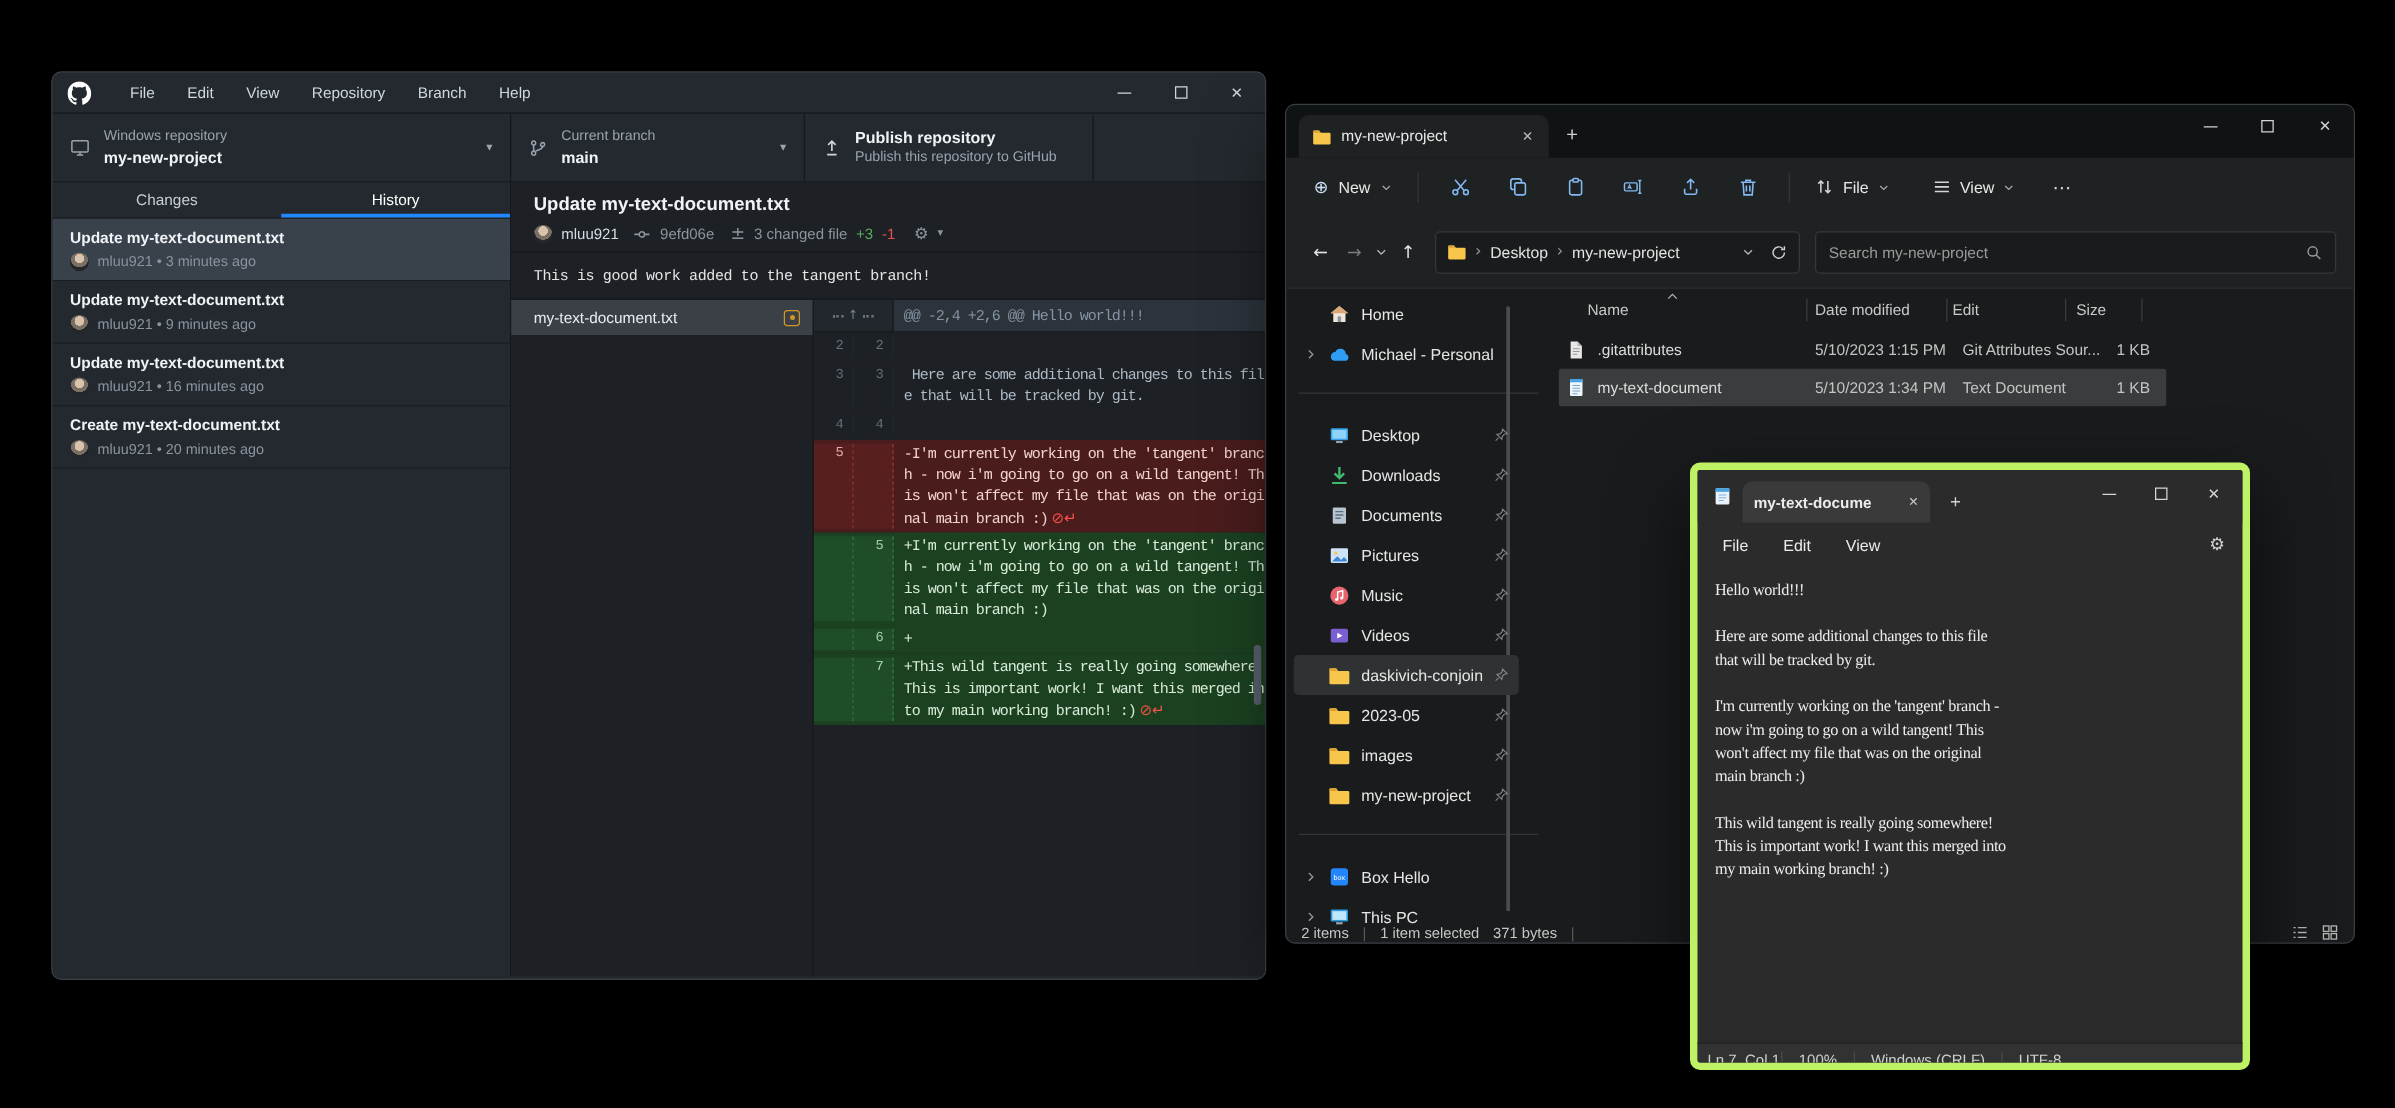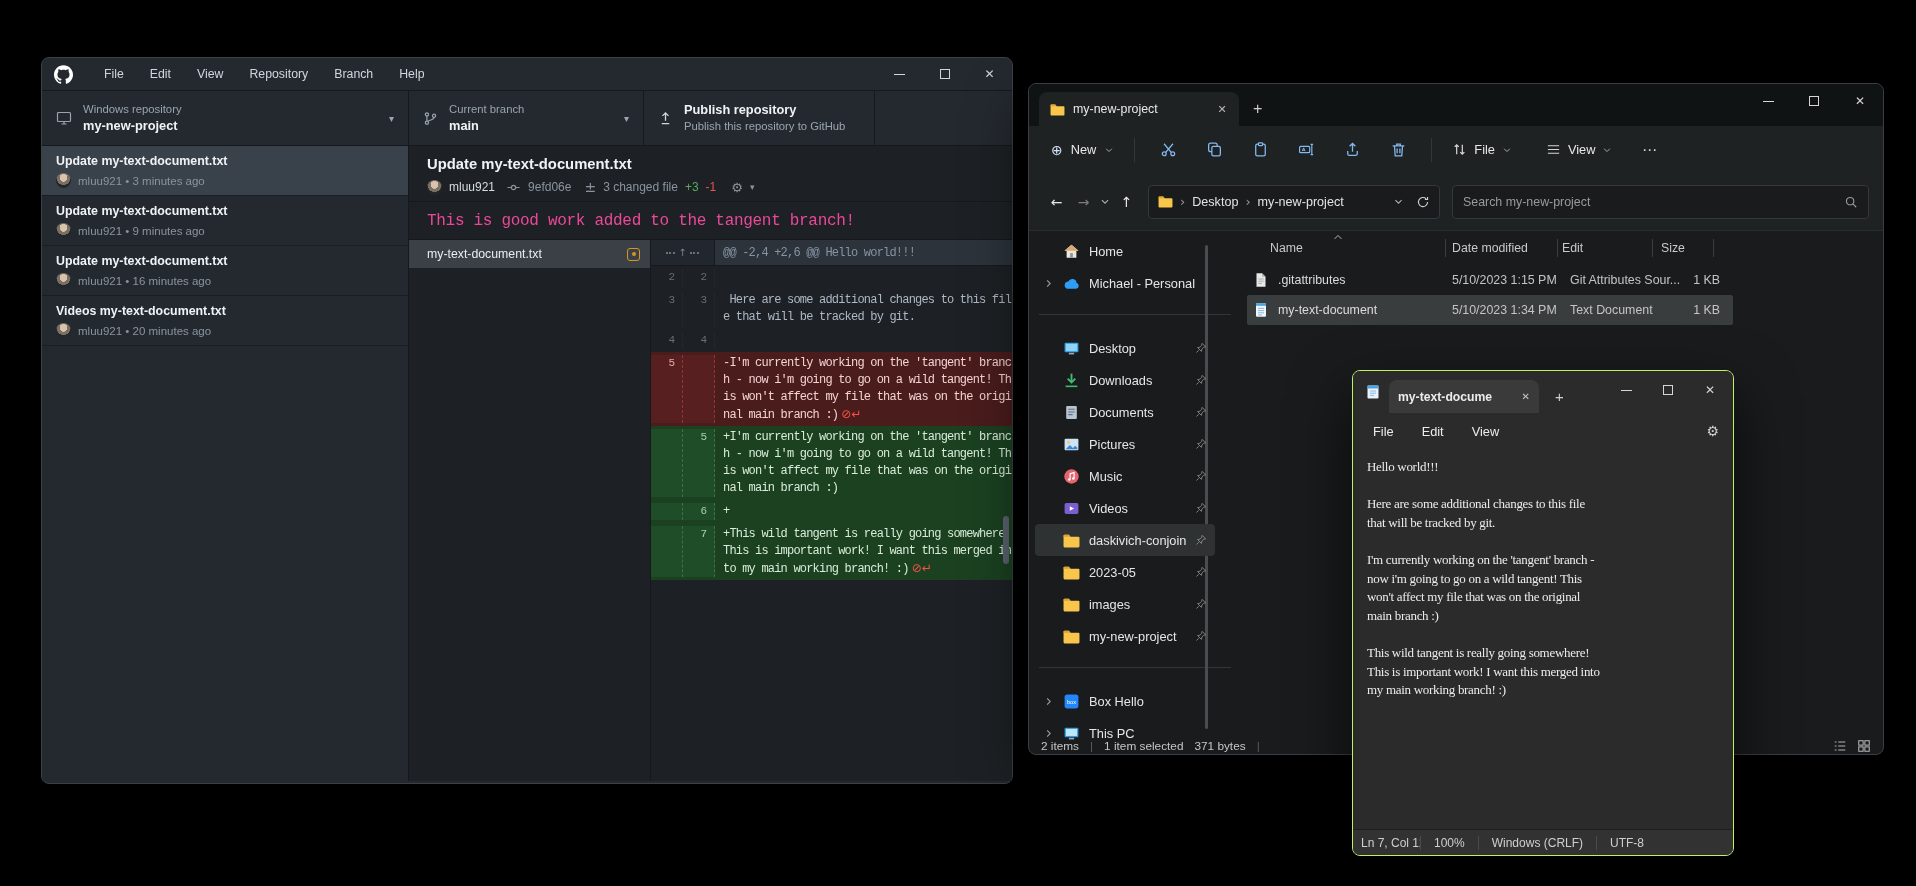--- a/index.html
+++ b/index.html
@@ -39,21 +39,21 @@
 .h-meta{display:flex;align-items:center;gap:7px;font-size:11.5px;color:#8b949e}
 .avatar{width:15px;height:15px;border-radius:50%;flex-shrink:0;background:radial-gradient(circle at 50% 32%,#d9c3ac 0 30%,#7a6f63 31% 55%,#23272c 56%)}
 .gh-right{flex:1;background:#1d2125;display:flex;flex-direction:column;min-width:0}
 .gh-commit-head{height:56px;padding:10px 18px 0;border-bottom:1px solid #15191d}
 .c-title{font-size:14.8px;font-weight:bold;color:#f0f3f6;margin-bottom:7px}
 .c-meta{display:flex;align-items:center;gap:7px;font-size:12px;color:#8b949e}
 .c-author{color:#d4dce4}
 .c-plus{color:#57ab5a}
 .c-minus{color:#e5534b}
 .c-gear{margin-left:8px;font-size:13px}
-.gh-desc{height:38px;padding:0 18px;display:flex;align-items:center;border-bottom:1px solid #15191d;font-family:"Liberation Mono","DejaVu Sans Mono",monospace;font-size:16px;color:#ec4899;letter-spacing:-.3px}
+.gh-desc{height:38px;padding:0 18px;display:flex;align-items:center;border-bottom:1px solid #15191d;font-family:"Liberation Mono","DejaVu Sans Mono",monospace;font-size:12px;color:#e5e5e5;letter-spacing:-.3px}
 .gh-panes{flex:1;display:flex;min-height:0}
 .gh-files{width:242px;border-right:1px solid #15191d}
 .gh-file-row{height:28px;display:flex;align-items:center;padding:0 10px 0 18px;background:#3a4046;color:#e8edf2;font-size:12.3px}
 .mod-icon{margin-left:auto;width:13px;height:13px;border:1.5px solid #d29922;border-radius:3px;position:relative}
 .mod-icon::after{content:"";position:absolute;left:50%;top:50%;width:4px;height:4px;margin:-2px 0 0 -2px;border-radius:50%;background:#d29922}
 .gh-diff{flex:1;position:relative;overflow:hidden;font-family:"Liberation Mono","DejaVu Sans Mono",monospace}
 .diff-hunk{display:flex;height:26px}
 .diff-expander{width:64px;background:#22272d;border-right:1px solid #15191d;border-bottom:1px solid #15191d;display:flex;align-items:center;justify-content:center;gap:3px;color:#768390}
 .diff-expander::before,.diff-expander::after{content:"";width:9px;border-top:2px dotted #6a737d}
 .exp-arrow{font-size:10px;line-height:1}
@@ -119,21 +119,21 @@
 .f-ico{width:16px;margin-right:9px;flex-shrink:0}
 .r-name{width:174px;white-space:nowrap;overflow:hidden}
 .r-date{width:118px;color:#c4c4c4}
 .r-type{width:100px;color:#c4c4c4;white-space:nowrap}
 .r-size{width:50px;text-align:right;color:#c4c4c4}
 .ex-status{height:20px;display:flex;align-items:center;padding:0 12px;gap:11px;color:#c6c6c6;font-size:11.8px}
 .st-sep{color:#5a5a5a}
 .view-toggles{margin-left:auto;display:flex;gap:10px;align-items:center}
 
 
-#np{left:1352px;top:370px;width:382px;height:486px;background:#2b2b2b;border:1px solid #bef264}
+#np{left:1352px;top:370px;width:448px;height:486px;background:#2b2b2b;border:6px solid #bef264}
 .np-titlebar{height:42px;display:flex;align-items:flex-end;position:relative;background:#2b2b2b}
 .np-appicon{position:absolute;left:12px;top:13px}
 .np-tab{margin-left:36px;width:150px;height:33px;background:#3a3a3a;border-radius:8px 8px 0 0;display:flex;align-items:center;gap:6px;padding:0 9px;color:#ececec;font-size:12.2px}
 .np-tab-label{max-width:96px;white-space:nowrap;overflow:hidden;font-weight:600}
 .np-tab-close{margin-left:auto;font-size:10px;color:#c9c9c9}
 .np-newtab{margin:0 0 8px 16px;color:#d0d0d0;font-size:15px}
 .np-ctls{position:absolute;right:2px;top:4px;display:flex}
 .np-ctl{width:42px;height:30px;display:flex;align-items:center;justify-content:center;color:#d6d6d6}
 .np-menubar{height:36px;display:flex;align-items:center;padding:0 6px;color:#ececec;font-size:12.8px;position:relative}
 .np-menu-item{padding:5px 14px;border-radius:5px}
@@ -211,20 +211,24 @@
       <div>
         <div class="tb-value">Publish repository</div>
         <div class="tb-label" style="margin-top:3px">Publish this repository to GitHub</div>
       </div>
     </div>
     <div style="flex:1"></div>
   </div>
 
   <div class="gh-main">
     <aside class="gh-left">
+      <div class="gh-tabs" id="gh-tabs">
+          <div class="gh-tab">Changes</div>
+          <div class="gh-tab sel">History</div>
+        </div>
       <div id="gh-history">
           <div class="hist-item sel">
             <div class="h-title">Update my-text-document.txt</div>
             <div class="h-meta">
               <span class="avatar"></span>
               <span>mluu921 • 3 minutes ago</span>
             </div>
           </div>
           <div class="hist-item">
             <div class="h-title">Update my-text-document.txt</div>
@@ -234,21 +238,21 @@
             </div>
           </div>
           <div class="hist-item">
             <div class="h-title">Update my-text-document.txt</div>
             <div class="h-meta">
               <span class="avatar"></span>
               <span>mluu921 • 16 minutes ago</span>
             </div>
           </div>
           <div class="hist-item">
-            <div class="h-title">Videos my-text-document.txt</div>
+            <div class="h-title">Create my-text-document.txt</div>
             <div class="h-meta">
               <span class="avatar"></span>
               <span>mluu921 • 20 minutes ago</span>
             </div>
           </div>
         </div>
     </aside>
 
     <main class="gh-right">
       <header class="gh-commit-head">

